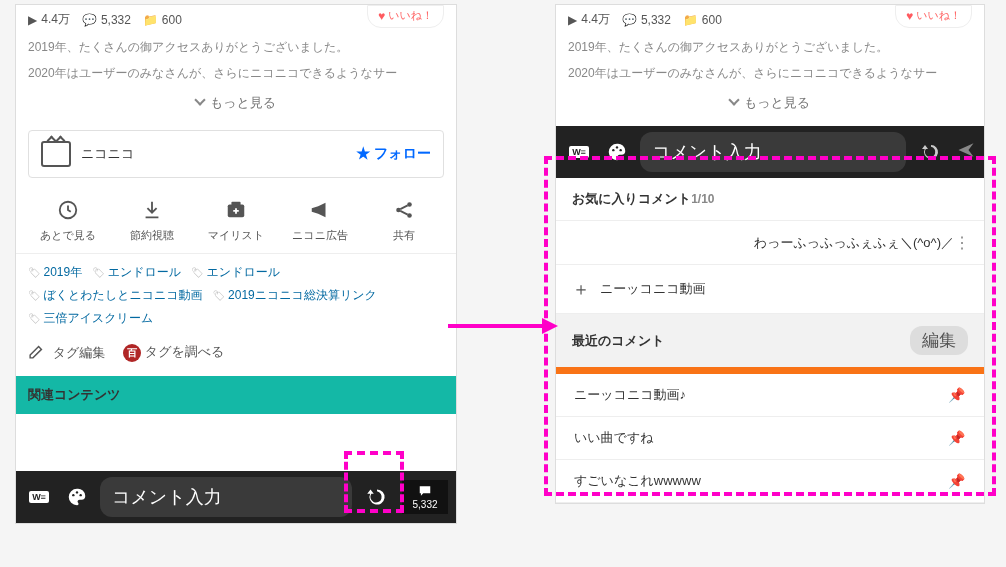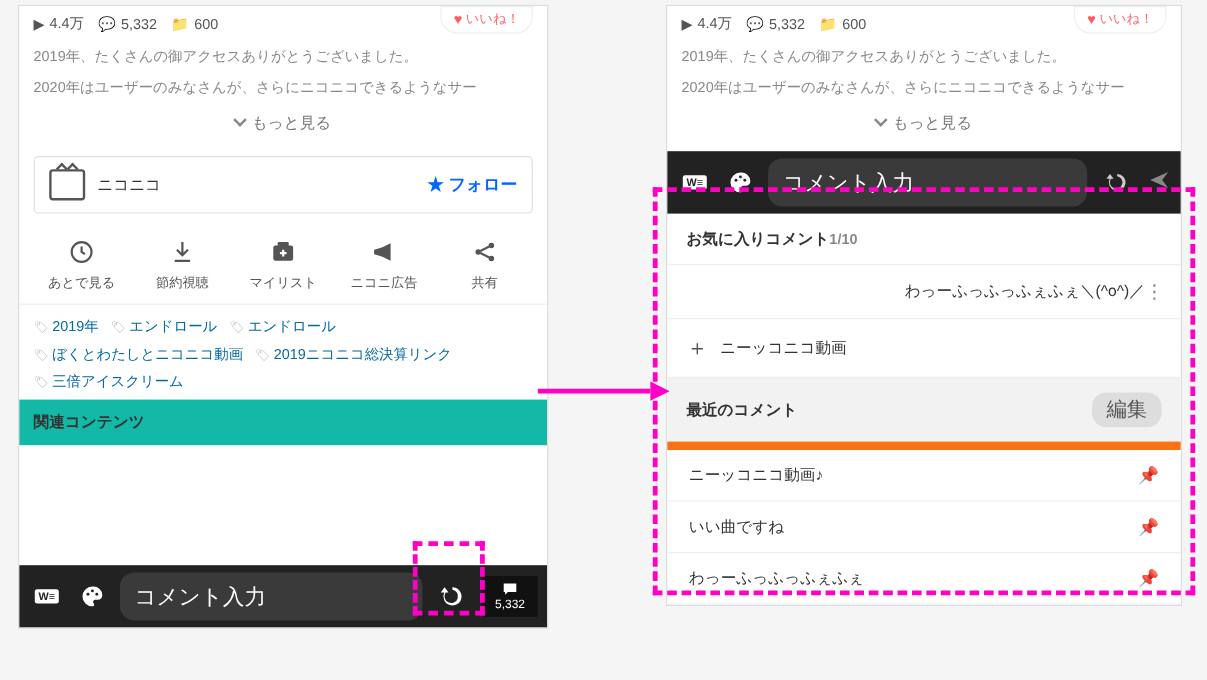--- a/index.html
+++ b/index.html
@@ -142,20 +142,32 @@
 
   <div class="tags">
     <span class="tag">2019年</span>
     <span class="tag">エンドロール</span>
     <span class="tag">エンドロール</span>
     <span class="tag">ぼくとわたしとニコニコ動画</span>
     <span class="tag">2019ニコニコ総決算リンク</span>
     <span class="tag">三倍アイスクリーム</span>
   </div>
 
+  <div class="tag-actions">
+    <span>
+      <svg class="icn ico" style="width:17px;height:17px;vertical-align:-3px" viewBox="0 0 24 24">
+          <path d="M3 17v4h4L19 9l-4-4L3 17z" fill="none" stroke="#555" stroke-width="2"></path>
+        </svg>
+      <span>タグ編集</span>
+    </span>
+    <span>
+      <span class="hyaku">百</span>
+      <span>タグを調べる</span>
+    </span>
+  </div>
 
   <div class="related">関連コンテンツ</div>
 
   <div class="comment-bar left-pos">
     <div class="cb-btn">
         <span class="cb-badge">W≡</span>
       </div>
     <div class="cb-btn">
         <svg class="icn" viewBox="0 0 24 24">
           <path d="M12 3a9 9 0 100 18c2 0 2-2 1-3s0-3 2-3h2a4 4 0 004-4 8 8 0 00-9-8z" fill="#fff"></path>
@@ -246,21 +258,21 @@
   </div>
   <div class="recent-item">
     <span>ニーッコニコ動画♪</span>
     <span class="pin">📌</span>
   </div>
   <div class="recent-item">
     <span>いい曲ですね</span>
     <span class="pin">📌</span>
   </div>
   <div class="recent-item">
-    <span>わっーふっふっふぇふぇ</span>
+    <span>すごいなこれwwwww</span>
     <span class="pin">📌</span>
   </div>
 </div>
 
 <div class="hl-box hl-small"></div>
 <div class="hl-box hl-big"></div>
 
 <svg class="arrow" viewBox="0 0 110 20">
   <line x1="0" y1="10" x2="94" y2="10" class="arrow-line"></line>
   <polygon points="94,2 110,10 94,18" class="arrow-head"></polygon>

